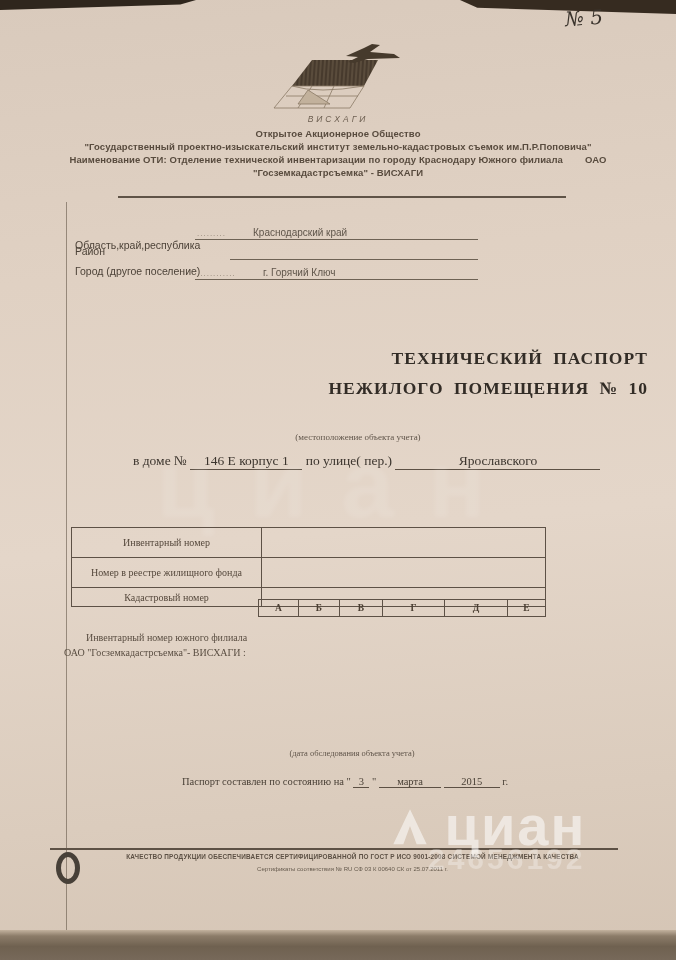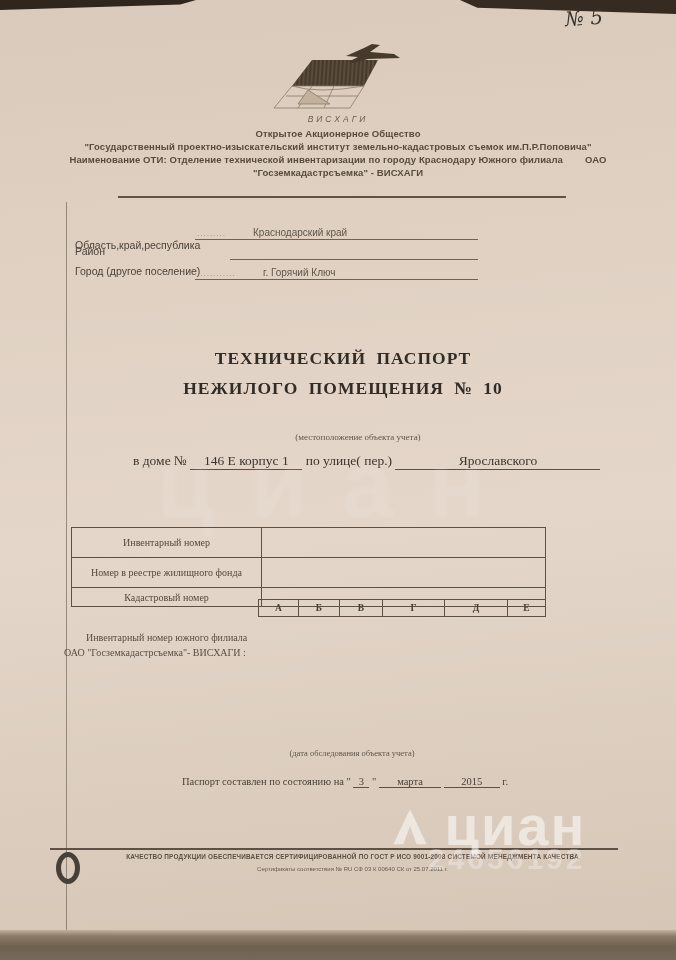--- a/index.html
+++ b/index.html
@@ -10,21 +10,21 @@
   }
   .abs{position:absolute;}
   .ctr{text-align:center;}
   .serif{font-family:"Liberation Serif",serif;}
   .pre{white-space:pre-wrap;}
   .hdr{font-weight:bold;font-size:9.5px;line-height:13px;color:#584b3e;letter-spacing:.1px;}
   .fld-label{font-size:10.5px;color:#4c4238;}
   .fld-line{border-bottom:1px solid #6e6254;height:14px;}
   .fld-val{font-size:10px;color:#5f554a;position:absolute;bottom:1px;text-align:center;}
   .dots{position:absolute;bottom:1px;left:2px;font-size:8px;color:#8a7d6e;letter-spacing:1px;}
-  .title-l{font-family:"Liberation Serif",serif;font-weight:bold;color:#322c26;font-size:17.5px;letter-spacing:1px;word-spacing:5px;}
+  .title-l{font-family:"Liberation Serif",serif;font-weight:bold;color:#322c26;font-size:17.5px;letter-spacing:1px;word-spacing:5px;text-align:right;}
   .tbl{border-collapse:collapse;}
   .tbl td{border:1px solid #5d5146;}
   .tbl-label{font-family:"Liberation Serif",serif;font-size:10px;color:#55483c;text-align:center;}
   .letters td{font-family:"Liberation Serif",serif;font-weight:bold;font-size:9.5px;color:#4a3e32;text-align:center;height:14px;}
   .note{font-family:"Liberation Serif",serif;font-size:10px;color:#5a4e42;}
   .dt{font-family:"Liberation Serif",serif;font-size:10.5px;color:#483f35;}
   .u{display:inline-block;border-bottom:1px solid #5c5044;text-align:center;}
   .cap{font-family:"Liberation Serif",serif;font-size:9px;color:#5f5449;}
   .foot1{font-size:6.4px;font-weight:bold;color:#5c5044;letter-spacing:.2px;}
   .foot2{font-size:6px;color:#655a4d;}

